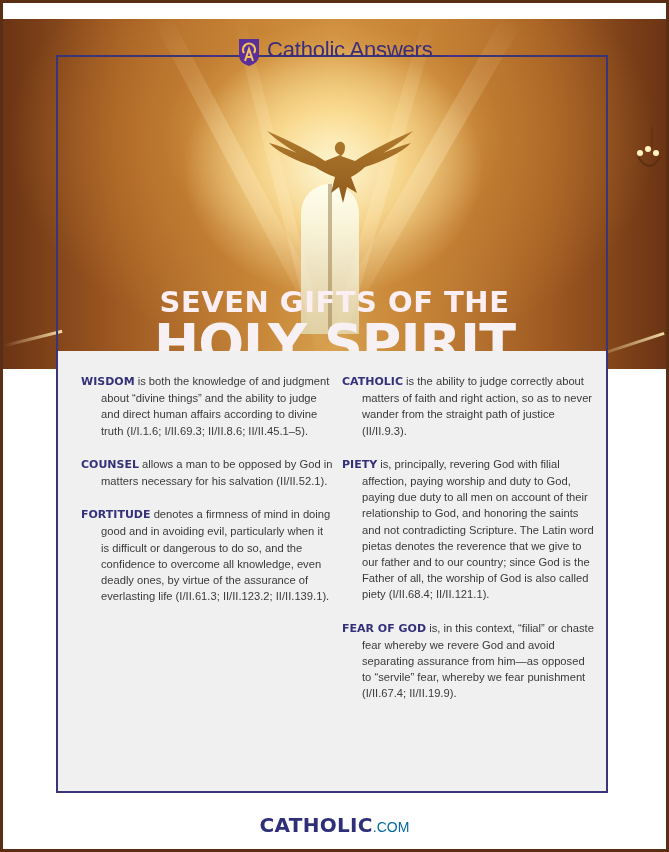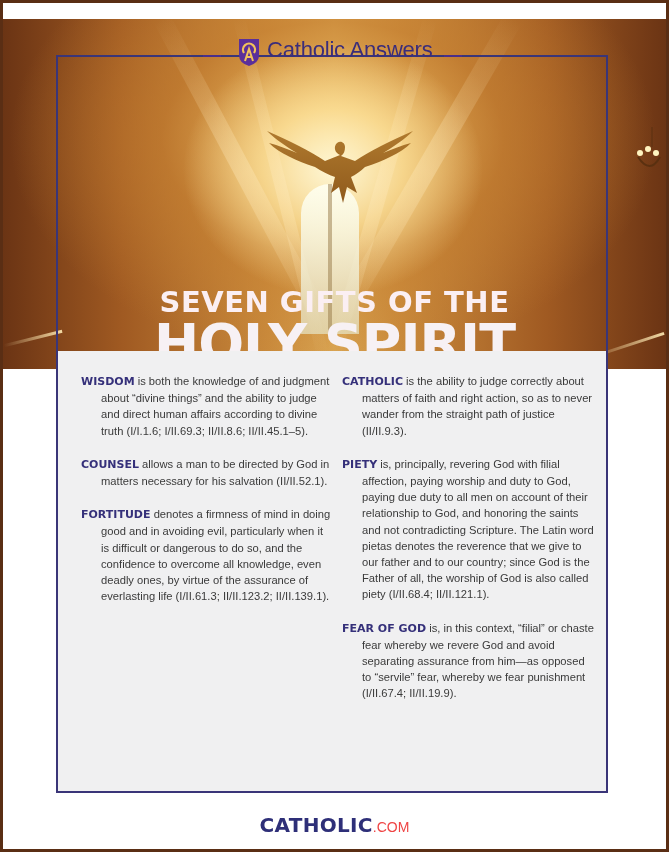--- a/index.html
+++ b/index.html
@@ -72,21 +72,21 @@
   .col-right { left: 339px; }
   .gift {
     font-size: 11.2px; line-height: 16.2px; color: #3a3a3a; margin: 0 0 17px 0;
     padding-left: 20px; text-indent: -20px;
   }
   .gift b { color: #35307a; font-family: "DejaVu Sans", sans-serif; font-weight: bold; font-size: 11px; }
   .footer-logo {
     position: absolute; left: 0; width: 663px; top: 810px; text-align: center;
   }
   .footer-logo .cat { font-family: "DejaVu Sans", sans-serif; font-weight: bold; font-size: 20px; color: #2e2f78; letter-spacing: 0.3px; margin-top: 12px; }
-  .footer-logo .com { font-size: 14px; color: #ef4444; }
+  .footer-logo .com { font-size: 14px; color: #0369a1; }
 </style>
 </head>
 <body>
 
 <div class="page">
 
   <div class="hero">
     <div class="ray" style="left:150px;transform:rotate(-28deg);width:18px;"></div>
     <div class="ray" style="left:230px;transform:rotate(-14deg);width:12px;"></div>
     <div class="ray" style="left:420px;transform:rotate(16deg);width:14px;"></div>
@@ -130,21 +130,21 @@
     <svg width="24" height="30" viewBox="0 0 24 30">
       <path d="M2 2 L22 2 L22 18 Q22 26 12 29 Q2 26 2 18 Z" fill="#5b2f9a"></path>
       <path d="M7 16 A6 6 0 1 1 17 16" stroke="#f2c25a" stroke-width="2.2" fill="none"></path>
       <path d="M8 24 L12 12 L16 24 M9.5 20 L14.5 20" stroke="#f2c25a" stroke-width="2" fill="none"></path>
     </svg>
     <span class="logo-text">Catholic Answers</span>
   </div>
 
   <div class="col col-left">
     <p class="gift"><b>WISDOM</b><span> is both the knowledge of and judgment about “divine things” and the ability to judge and direct human affairs according to divine truth (I/I.1.6; I/II.69.3; II/II.8.6; II/II.45.1–5).</span></p>
-    <p class="gift"><b>COUNSEL</b><span> allows a man to be directed by God in matters necessary for his salvation (II/II.52.1).</span></p>
+    <p class="gift"><b>COUNSEL</b><span> allows a man to be opposed by God in matters necessary for his salvation (II/II.52.1).</span></p>
     <p class="gift"><b>FORTITUDE</b><span> denotes a firmness of mind in doing good and in avoiding evil, particularly when it is difficult or dangerous to do so, and the confidence to overcome all knowledge, even deadly ones, by virtue of the assurance of everlasting life (I/II.61.3; II/II.123.2; II/II.139.1).</span></p>
   </div>
 
   <div class="col col-right">
     <p class="gift"><b>CATHOLIC</b><span> is the ability to judge correctly about matters of faith and right action, so as to never wander from the straight path of justice (II/II.9.3).</span></p>
     <p class="gift"><b>PIETY</b><span> is, principally, revering God with filial affection, paying worship and duty to God, paying due duty to all men on account of their relationship to God, and honoring the saints and not contradicting Scripture. The Latin word pietas denotes the reverence that we give to our father and to our country; since God is the Father of all, the worship of God is also called piety (I/II.68.4; II/II.121.1).</span></p>
     <p class="gift"><b>FEAR OF GOD</b><span> is, in this context, “filial” or chaste fear whereby we revere God and avoid separating assurance from him—as opposed to “servile” fear, whereby we fear punishment (I/II.67.4; II/II.19.9).</span></p>
   </div>
 
   <div class="footer-logo">

